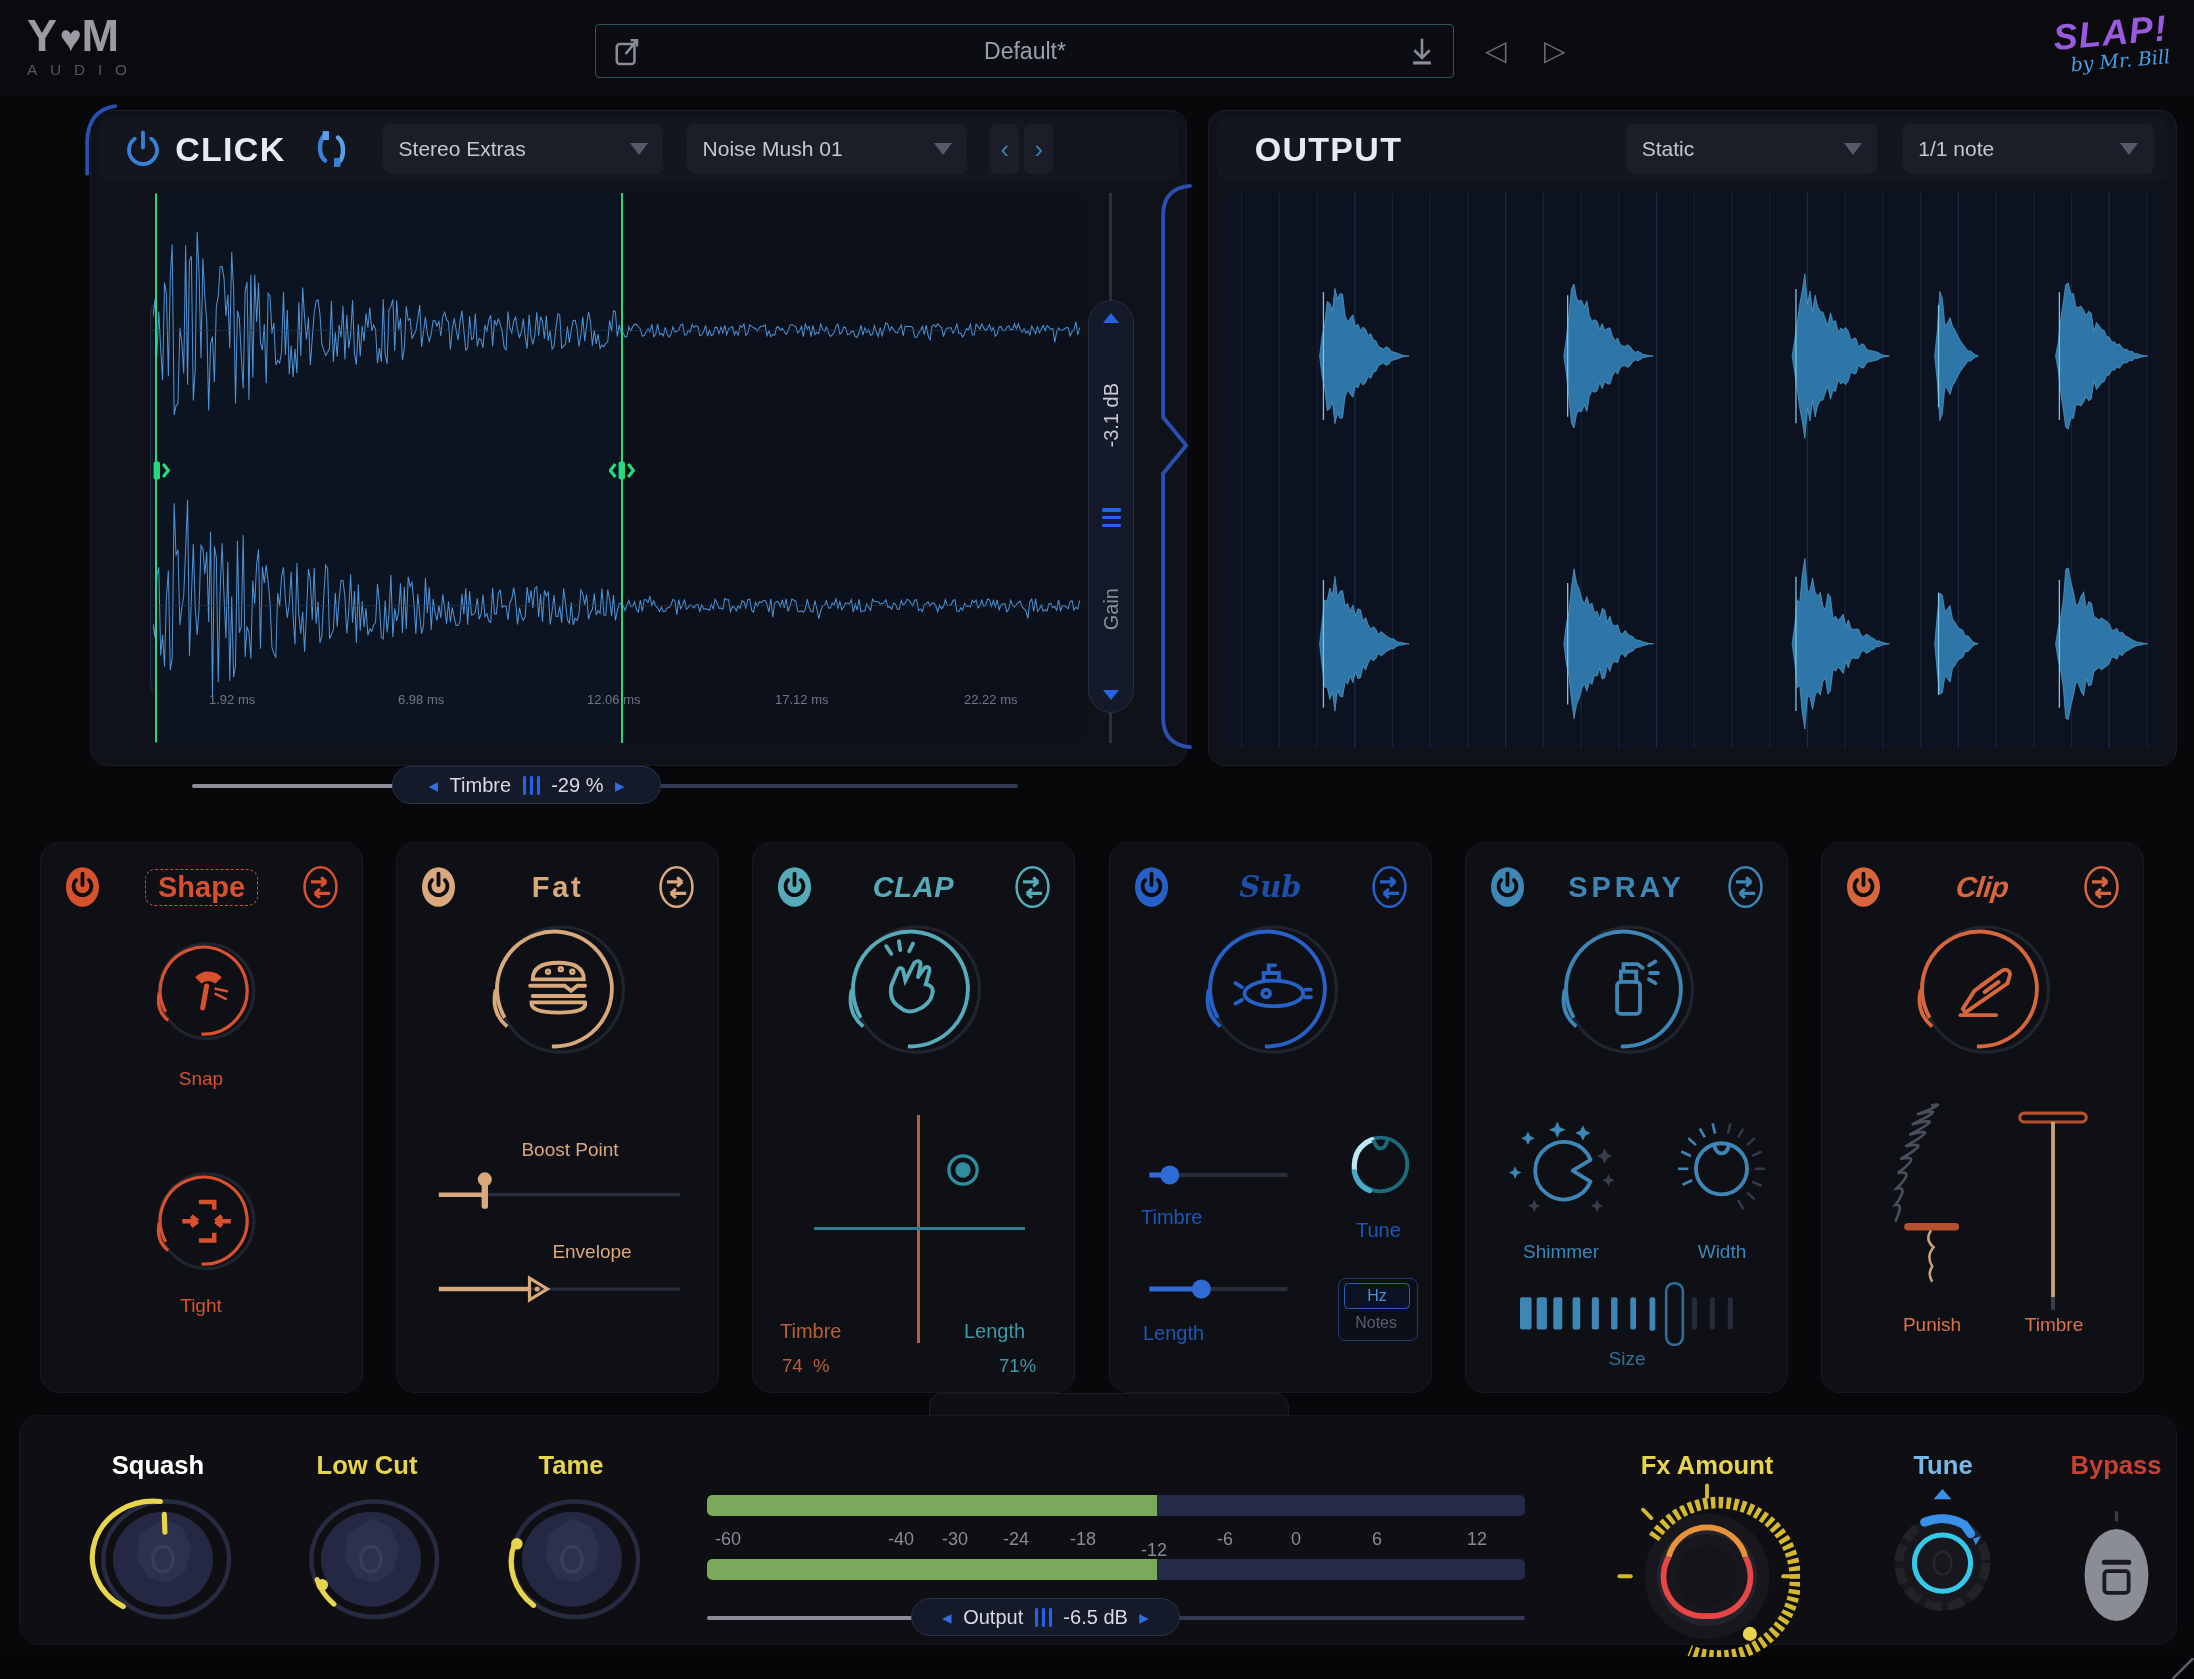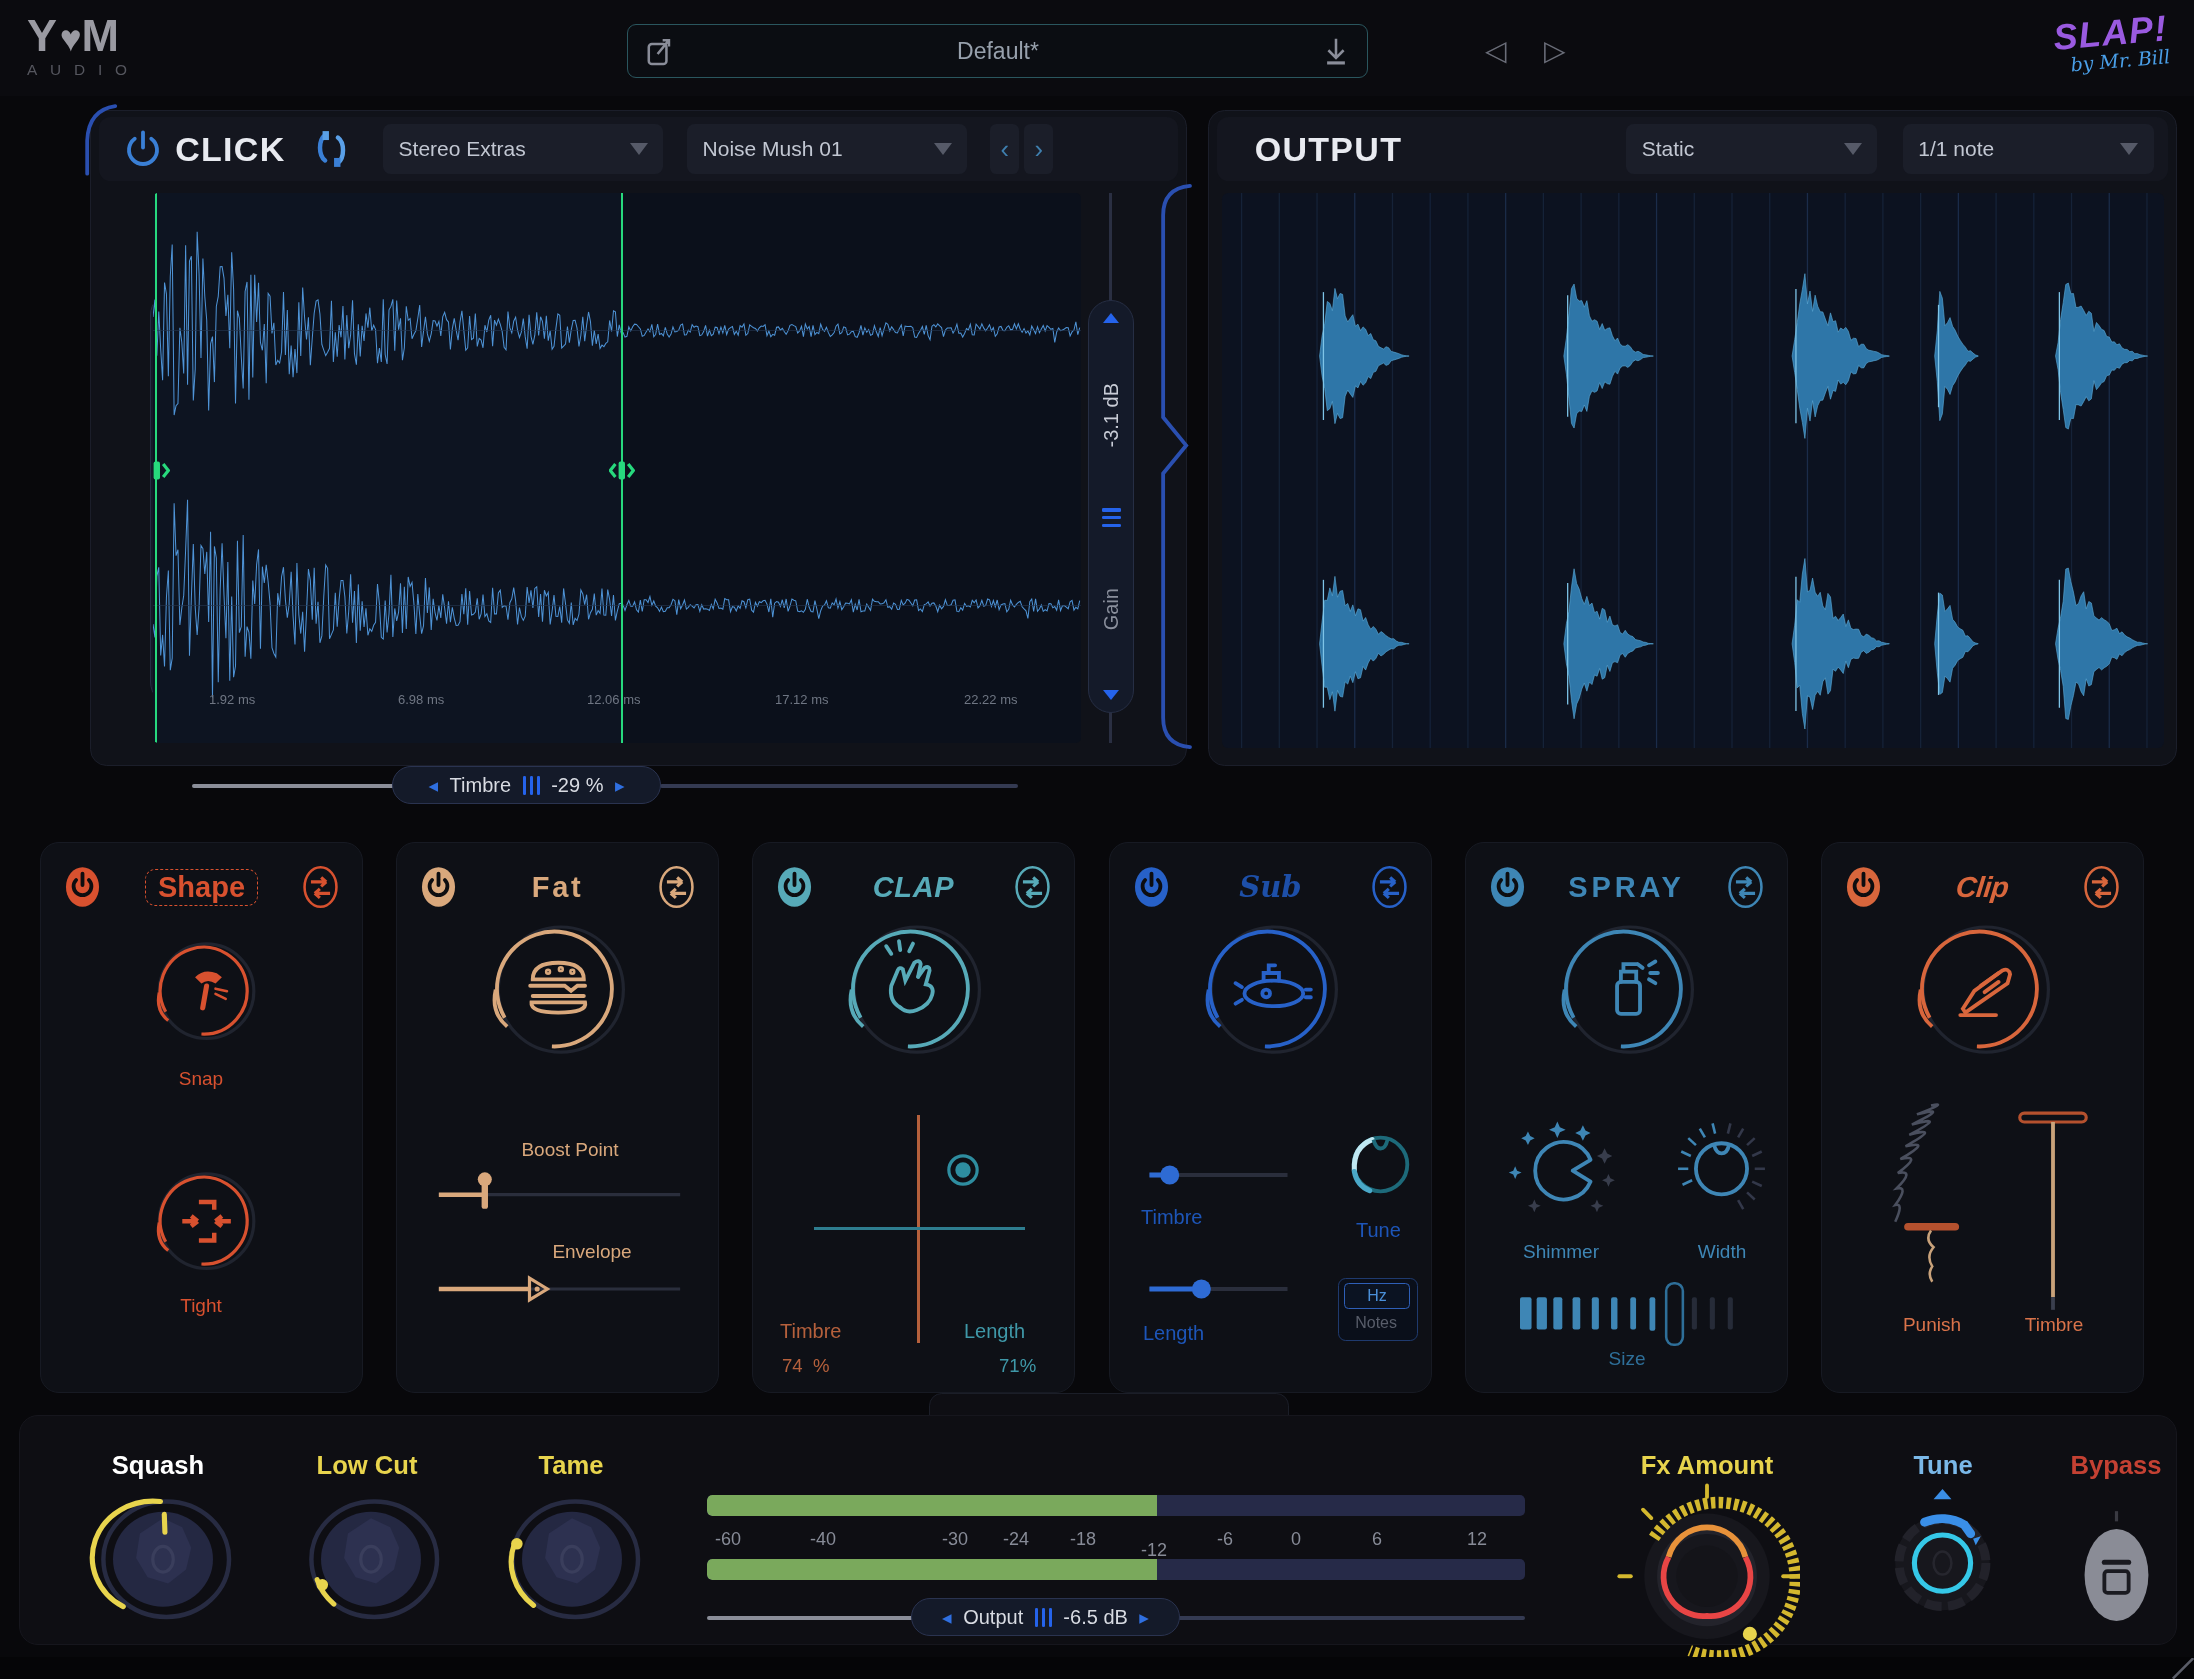--- a/index.html
+++ b/index.html
@@ -5,22 +5,22 @@
   html,body{margin:0;padding:0;background:#000;}
   .stage{position:relative;width:2194px;height:1680px;background:#08080b;overflow:hidden;
          font-family:"Liberation Sans",sans-serif;color:#c8ccd6;}
   .abs{position:absolute;}
   
   .topbar{position:absolute;left:0;top:0;width:2194px;height:96px;background:#0b0b0f;}
   .yum{position:absolute;left:27px;top:12.8px;line-height:1;}
   .yum .big{font-size:45px;font-weight:bold;color:#9a9aa2;letter-spacing:2.6px;}
   .yum .heart{color:#9a9aa2;font-size:37px;}
   .yum .sub{font-size:15.4px;color:#55565e;letter-spacing:12.8px;margin-top:3.8px;}
-  .presetbar{position:absolute;left:595px;top:24px;width:741px;height:54px;border:1.9px solid #2a565e;
-             border-radius:9px;background:#0b0d12;display:flex;align-items:center;justify-content:space-between;padding:0 16.6px;box-sizing:border-box;margin-left:32px;}
+  .presetbar{position:absolute;left:595px;top:24px;width:859px;height:54px;border:1.9px solid #2a565e;
+             border-radius:4px;background:#0b0d12;display:flex;align-items:center;justify-content:space-between;padding:0 16.6px;box-sizing:border-box;}
   .presetname{font-size:23px;color:#97a0ac;flex:1;text-align:center;}
   .navarrow{position:absolute;top:33px;width:25.6px;height:36px;color:#6a6d78;font-size:28px;line-height:36px;text-align:center;}
   .slaplogo{position:absolute;right:25.6px;top:11.5px;text-align:right;transform:rotate(-5deg);}
   .slaplogo .s1{font-size:36px;font-weight:bold;font-style:italic;color:#9a5ae0;letter-spacing:1.3px;}
   .slaplogo .s2{font-size:19px;font-style:italic;color:#4a9fe8;font-family:"DejaVu Serif",serif;margin-top:-3.8px;}
   
   .panel{position:absolute;background:#101219;border:1.3px solid #1b1e2a;border-radius:16.6px;}
   .phead{position:absolute;left:7.7px;top:6.4px;right:7.7px;height:64px;background:#14161f;border-radius:11.5px;
          display:flex;align-items:center;}
   .ptitle{font-size:34px;font-weight:bold;color:#e8eaf0;letter-spacing:1.3px;}
@@ -593,21 +593,21 @@
       <ellipse cx="120" cy="108" rx="16" ry="20" fill="none" stroke="#3a3e5c" stroke-width="5"></ellipse>
       <path d="M30 84 A 95 88 0 0 0 60 180" fill="none" stroke="#e8d44d" stroke-width="8" stroke-linecap="round"></path>
       <circle cx="34" cy="84" r="9" fill="#e8d44d"></circle>
     </svg>
 
     <div class="abs" style="left:687px;top:79px;width:818px;height:20.5px;background:#262a48;border-radius:5.1px;overflow:hidden;">
       <div style="width:55%;height:100%;background:#7aa95c;border-radius:5.1px 0 0 5.1px;"></div>
     </div>
     <div class="scale">
       <span style="left:708px;top:113px;">-60</span>
-      <span style="left:803px;top:113px;">-40</span>
+      <span style="left:881px;top:113px;">-40</span>
       <span style="left:935px;top:113px;">-30</span>
       <span style="left:996px;top:113px;">-24</span>
       <span style="left:1063px;top:113px;">-18</span>
       <span style="left:1134px;top:124px;">-12</span>
       <span style="left:1205px;top:113px;">-6</span>
       <span style="left:1276px;top:113px;">0</span>
       <span style="left:1357px;top:113px;">6</span>
       <span style="left:1457px;top:113px;">12</span>
     </div>
     <div class="abs" style="left:687px;top:143px;width:818px;height:20.5px;background:#262a48;border-radius:5.1px;overflow:hidden;">

